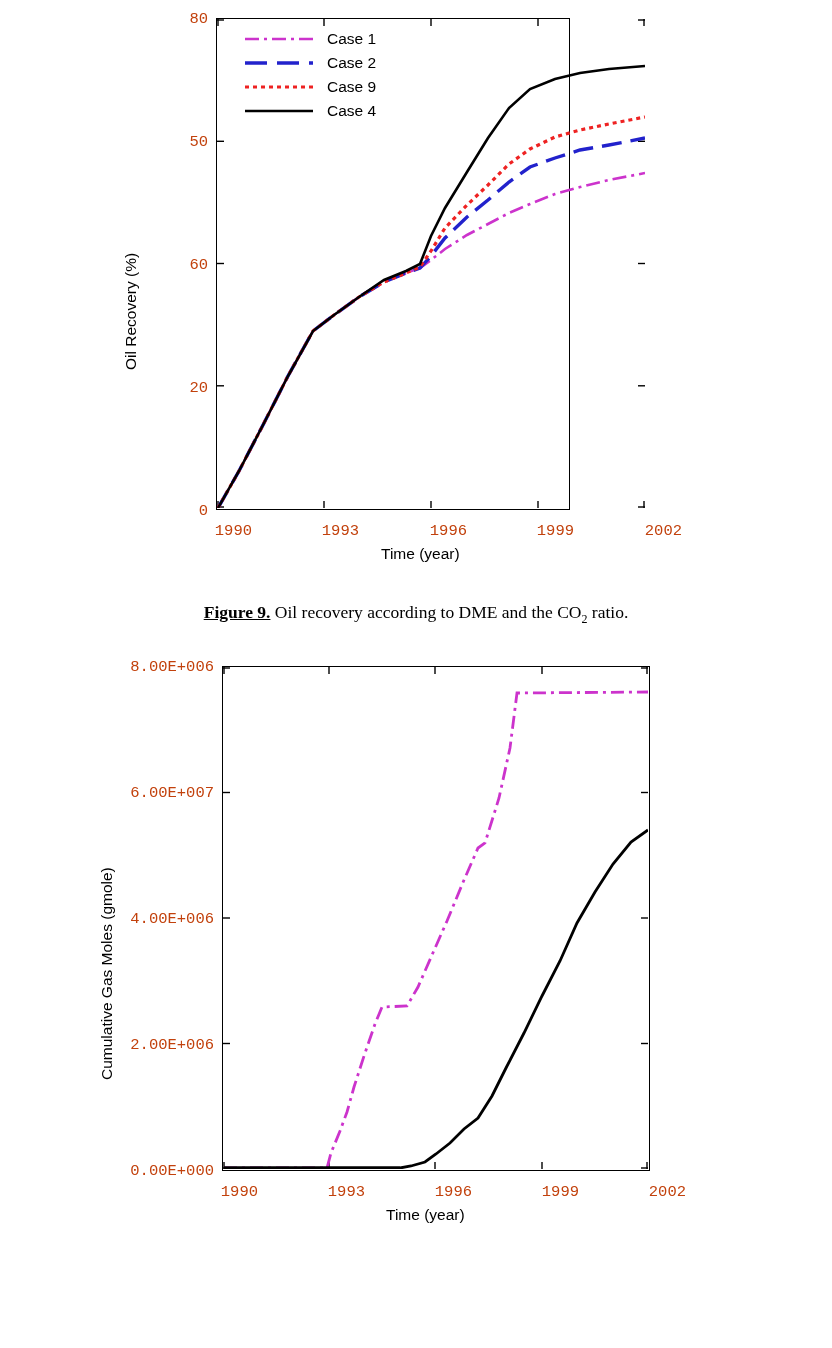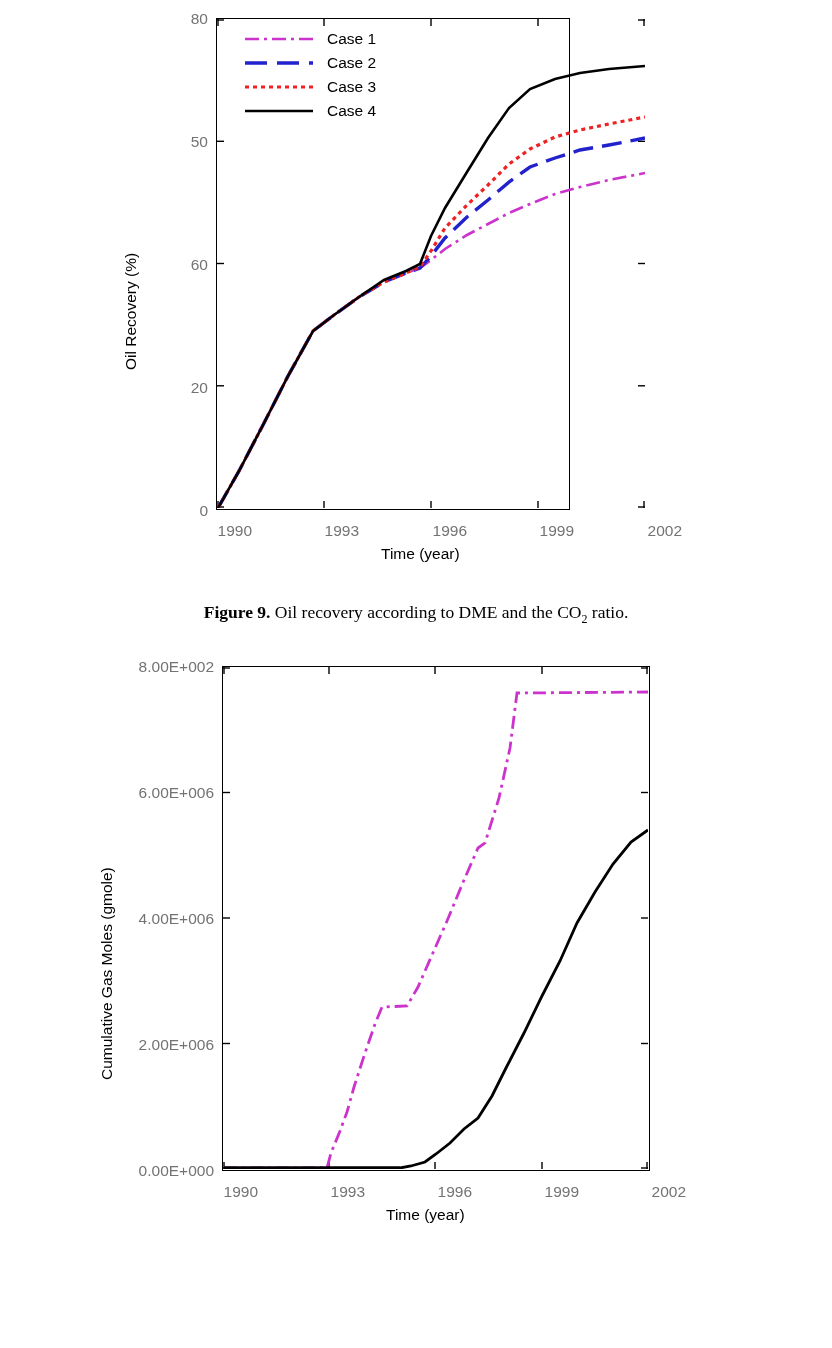--- a/index.html
+++ b/index.html
@@ -54,23 +54,23 @@
     color: #000;
     white-space: nowrap;
   }
   .y-title {
     transform-origin: 0 0;
     transform: rotate(-90deg);
   }
 
   .tick-label {
     position: absolute;
-    font-family: Liberation Sans, sans-serif;
+    font-family: Liberation Mono, monospace;
     font-size: 15.5px;
-    color: #737373;
+    color: #c2410c;
     white-space: nowrap;
   }
   .tick-x { text-align: right; }
   .tick-y { text-align: right; }
 
   
   .legend {
     position: absolute;
     font-family: "Liberation Sans", sans-serif;
     font-size: 15.5px;
@@ -92,21 +92,21 @@
   
   .caption {
     position: absolute;
     left: 0;
     width: 832px;
     text-align: center;
     font-family: "Liberation Serif", serif;
     font-size: 17.5px;
     color: #000;
   }
-  .caption b { font-weight: bold; }
+  .caption b { font-weight: bold; text-decoration: underline; }
   .caption sub { font-size: 12px; vertical-align: sub; }
 
   #fig9-caption { top: 602px; }
 
   .cap-inner { display: inline-block; }
 </style>
 </head>
 <body>
 
 <div class="page">
@@ -183,21 +183,21 @@
                 </svg>
             </span>
             <span class="legend-label">Case 2</span>
           </div>
           <div class="legend-row">
             <span class="legend-swatch">
               <svg width="72" height="14" viewBox="0 0 72 14">
                   <line x1="2" y1="7" x2="70" y2="7" stroke="#ee2222" stroke-width="3.2" stroke-dasharray="4,4"></line>
                 </svg>
             </span>
-            <span class="legend-label">Case 3</span>
+            <span class="legend-label">Case 9</span>
           </div>
           <div class="legend-row">
             <span class="legend-swatch">
               <svg width="72" height="14" viewBox="0 0 72 14">
                   <line x1="2" y1="7" x2="70" y2="7" stroke="#000000" stroke-width="2.6"></line>
                 </svg>
             </span>
             <span class="legend-label">Case 4</span>
           </div>
         </div>
@@ -212,22 +212,22 @@
   </div>
 
   <div class="figure-block" id="fig10-block">
     <div class="chart-wrap" id="fig10-chart">
 
       <div class="axis-title y-title" style="left: 24px; top: 432px;">Cumulative Gas Moles (gmole)</div>
 
       <div class="tick-label tick-y" style="left: 40px; top: 514px; width: 100px;">0.00E+000</div>
       <div class="tick-label tick-y" style="left: 40px; top: 388px; width: 100px;">2.00E+006</div>
       <div class="tick-label tick-y" style="left: 40px; top: 262px; width: 100px;">4.00E+006</div>
-      <div class="tick-label tick-y" style="left: 40px; top: 136px; width: 100px;">6.00E+006</div>
-      <div class="tick-label tick-y" style="left: 40px; top: 10px; width: 100px;">8.00E+002</div>
+      <div class="tick-label tick-y" style="left: 40px; top: 136px; width: 100px;">6.00E+007</div>
+      <div class="tick-label tick-y" style="left: 40px; top: 10px; width: 100px;">8.00E+006</div>
 
       <div class="tick-label tick-x" style="left: 112px; top: 535px; width: 72px;">1990</div>
       <div class="tick-label tick-x" style="left: 219px; top: 535px; width: 72px;">1993</div>
       <div class="tick-label tick-x" style="left: 326px; top: 535px; width: 72px;">1996</div>
       <div class="tick-label tick-x" style="left: 433px; top: 535px; width: 72px;">1999</div>
       <div class="tick-label tick-x" style="left: 540px; top: 535px; width: 72px;">2002</div>
 
       <div class="axis-title" style="left: 312px; top: 558px;">Time (year)</div>
 
       <div class="plot-frame" id="fig10-plot">

